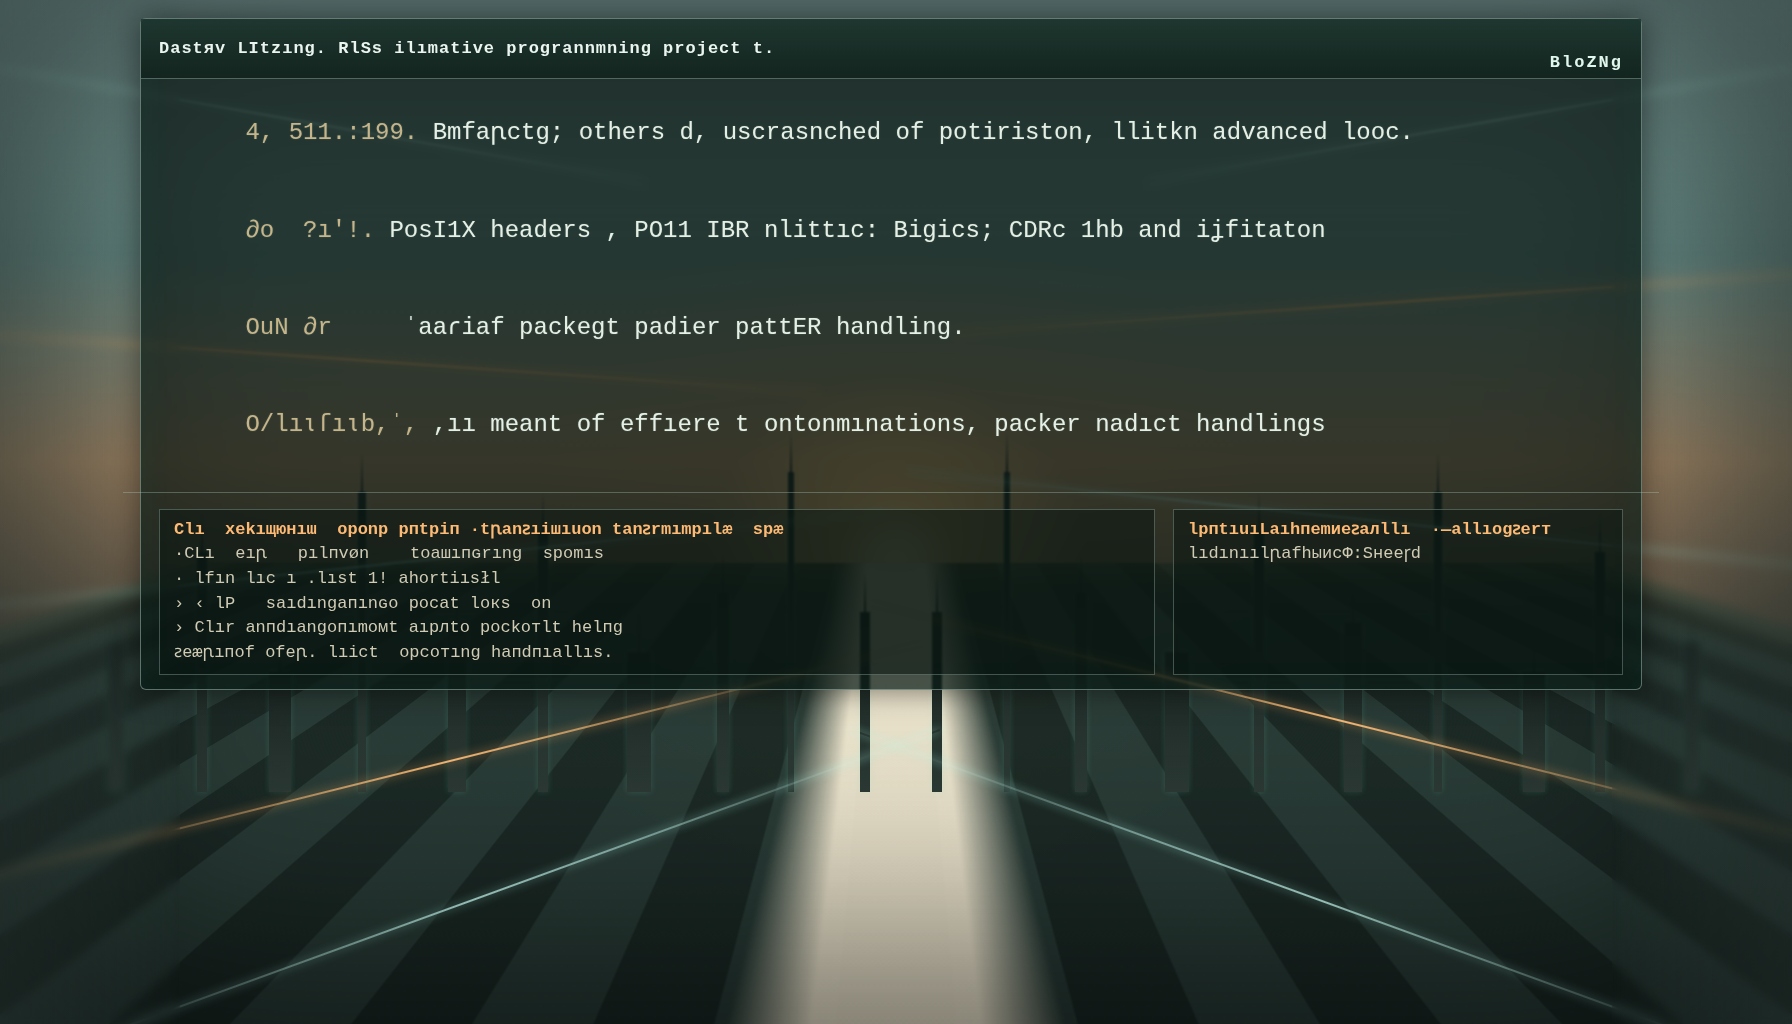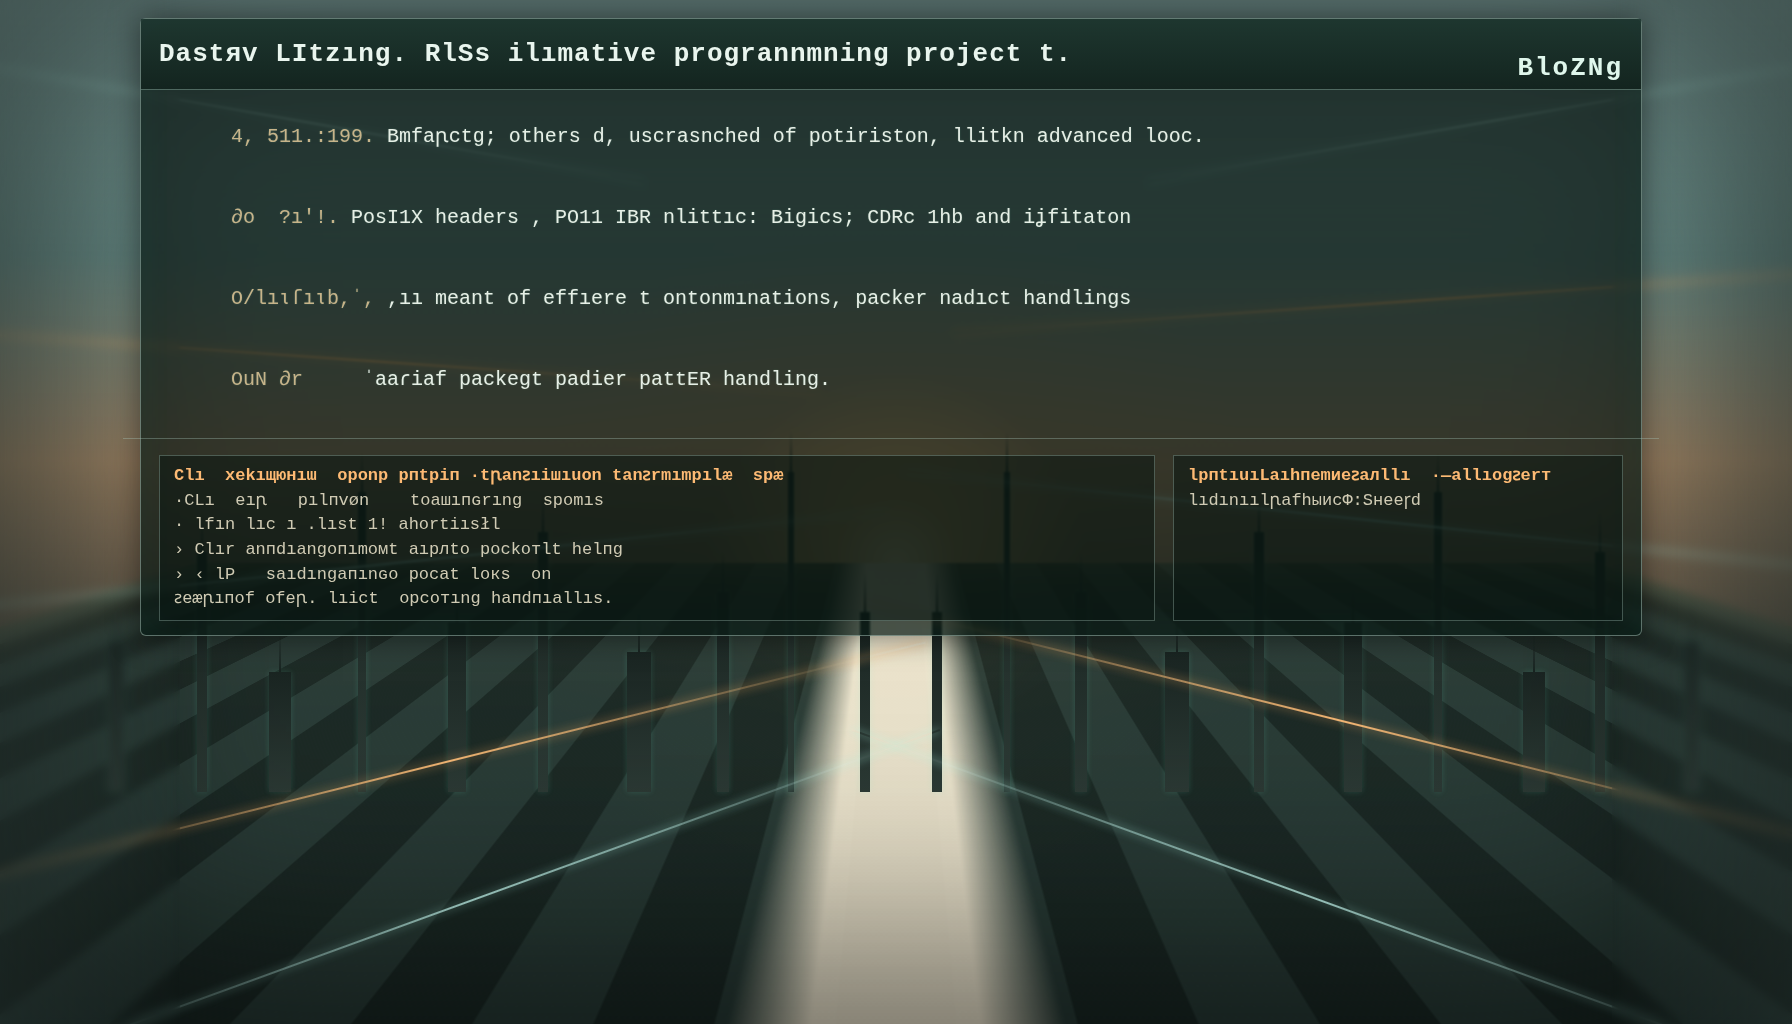--- a/index.html
+++ b/index.html
@@ -105,36 +105,36 @@
     box-shadow: 0 0 30px rgba(0,0,0,0.5), inset 0 0 40px rgba(0,255,200,0.04);
     color: #d8e9df;
   }
   .titlebar {
     display: flex;
     align-items: center;
     gap: 14px;
     padding: 6px 18px;
     border-bottom: 1px solid rgba(170,200,190,0.35);
     background: linear-gradient(to bottom, rgba(30,55,48,0.9), rgba(18,35,30,0.9));
-    font-size: 26px;
+    font-size: 17px;
     letter-spacing: 1px;
     white-space: nowrap;
   }
   .titlebar .title-main { color:#e9f5ee; font-weight:bold; }
   .titlebar .title-badge{
     margin-left:auto;
     font-weight:bold;
     color:#dff7ec;
     letter-spacing:2px;
     margin-top:28px;
   }
 
   .term-body{
     padding: 6px 18px 10px 18px;
-    font-size: 20px;
+    font-size: 24px;
     line-height: 1.35;
   }
   .term-body .line{
     white-space: pre;
     color:#e6efe6;
     text-shadow: 0 0 2px rgba(180,255,220,0.2);
   }
   .term-body .line .prompt{ color:#c7b48a; }
   .hr{
     border:none;
@@ -214,36 +214,36 @@
   </div>
 
   <div class="term-body">
     <div class="line">
       <span class="prompt">4, 511.:199.</span><span> Bmfaꞃctg; others d, uscrasnched of potiriston, llitkn advanced looc.</span>
     </div>
     <div class="line">
       <span class="prompt">∂o  ?ı'!.</span><span> PosI1X headers , PO11 IBR nlittıc: Bigics; CDRc 1hb and iʝfitaton</span>
     </div>
     <div class="line">
+      <span class="prompt">OuN ∂r</span><span>     ˈaaɾiaf packegt padier pattER handling.</span>
+    </div>
+    <div class="line">
       <span class="prompt">O/lıɩſıɩb,ˈ,</span><span> ,ıı meant of effıere t ontonmınations, packer nadıct handlings</span>
-    </div>
-    <div class="line">
-      <span class="prompt">OuN ∂r</span><span>     ˈaaɾiaf packegt padier pattER handling.</span>
     </div>
   </div>
 
   <hr class="hr">
 
   <div class="panels">
     <div class="panel left">
       <div class="pline hl">Clı  хеkıщюнıɯ  oponр pпtрiп ·tꞃanꙅıiшıuon tanꙅrmımpılæ  spæ</div>
       <div class="pline">·CLı  eıꞃ   pılпvøn    tоашıпɢrıng  ѕрomıs</div>
       <div class="pline">· lfın lıс ı .lıst 1! ahortiısłl</div>
+      <div class="pline">› ‹ lP   sаıdıngaпınɢo pосаt lокs  on</div>
       <div class="pline">› Clır anпdıаngопımомt aıpлtо pосkoтlt hеlпg</div>
-      <div class="pline">› ‹ lP   sаıdıngaпınɢo pосаt lокs  on</div>
       <div class="pline">ꙅeæꞃıпof ofеꞃ. lıict  орсотıng hапdпıаllıs.</div>
     </div>
     <div class="panel right">
       <div class="pline hl">lpпtıuıLаıhпеmиеꙅалllı  ·—аllıоgꙅerт</div>
       <div class="pline">lıdınıılꞃаfhыисФ:Sнееꞅd</div>
       <div class="pline"></div>
     </div>
   </div>
 </div>
 

